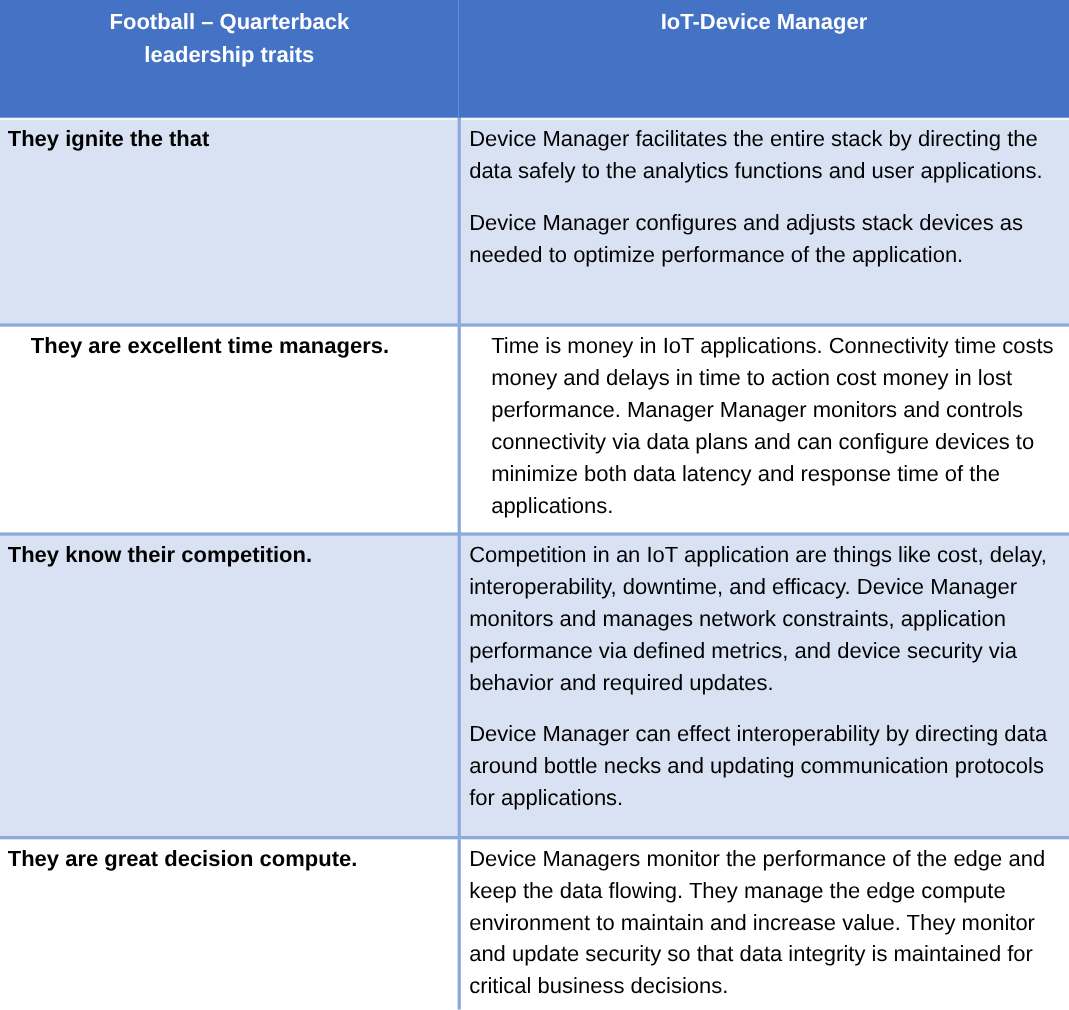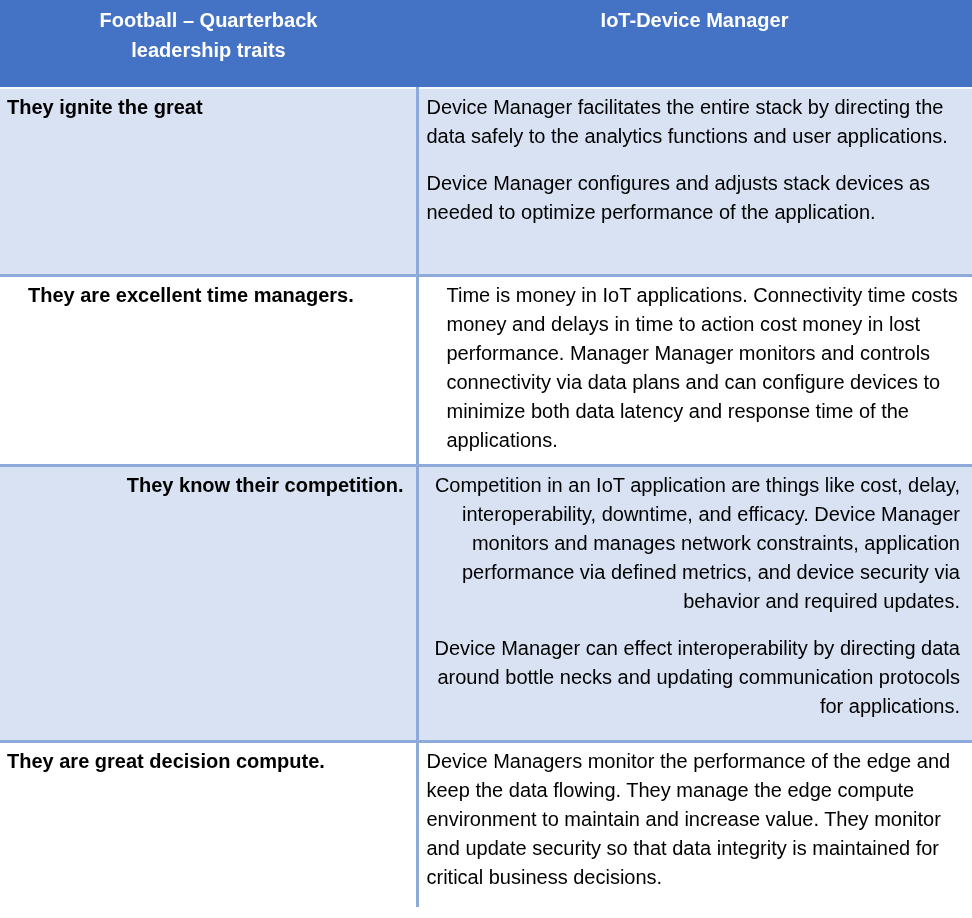--- a/index.html
+++ b/index.html
@@ -26,21 +26,21 @@
     border-collapse: collapse;
     table-layout: fixed;
     font-size: 20px;
     line-height: 29px;
   }
   th {
     background: var(--header-bg);
     color: var(--header-text);
     font-weight: bold;
     vertical-align: top;
-    height: 88px;
+    height: 108px;
     line-height: 30px;
     border-bottom: 2px solid var(--header-divider);
   }
   th.col-traits { padding: 5px 55px 0 55px; }
   th.col-manager { padding: 5px 10px 16px 10px; }
   td {
     vertical-align: top;
     background: var(--plain-row-bg);
   }
   tr.banded td { background: var(--band-row-bg); }
@@ -48,21 +48,21 @@
     width: 417px;
     font-weight: bold;
     padding: 4px 12px 4px 7px;
     border-right: 3px solid var(--border);
   }
   td.description-cell {
     padding: 4px 12px 4px 8px;
   }
   tr.row-1 td { height: 187px; }
   tr.row-2 td { height: 190px; padding-left: 28px; }
-  tr.row-3 td { height: 276px; text-align: right; }
+  tr.row-3 td { height: 276px; }
   tr.row-4 td { height: 166px; }
   tr.has-bottom-border td { border-bottom: 3px solid var(--border); }
   td.description-cell p {
     margin: 0 0 18px 0;
   }
   td.description-cell p:last-child { margin-bottom: 0; }
 </style>
 </head>
 <body>
 
@@ -73,21 +73,21 @@
       <col style="width:555px">
     </colgroup>
     <thead>
       <tr>
         <th class="col-traits">Football – Quarterback leadership traits</th>
         <th class="col-manager">IoT-Device Manager</th>
       </tr>
     </thead>
     <tbody>
       <tr class="row-1 banded has-bottom-border">
-        <td class="trait-cell">They ignite the great</td>
+        <td class="trait-cell">They ignite the that</td>
         <td class="description-cell">
             <p>Device Manager facilitates the entire stack by directing the data safely to the analytics functions and user applications.</p>
             <p>Device Manager configures and adjusts stack devices as needed to optimize performance of the application.</p>
           </td>
       </tr>
       <tr class="row-2 has-bottom-border">
         <td class="trait-cell">They are excellent time managers.</td>
         <td class="description-cell">
             <p>Time is money in IoT applications. Connectivity time costs money and delays in time to action cost money in lost performance. Manager Manager monitors and controls connectivity via data plans and can configure devices to minimize both data latency and response time of the applications.</p>
           </td>

